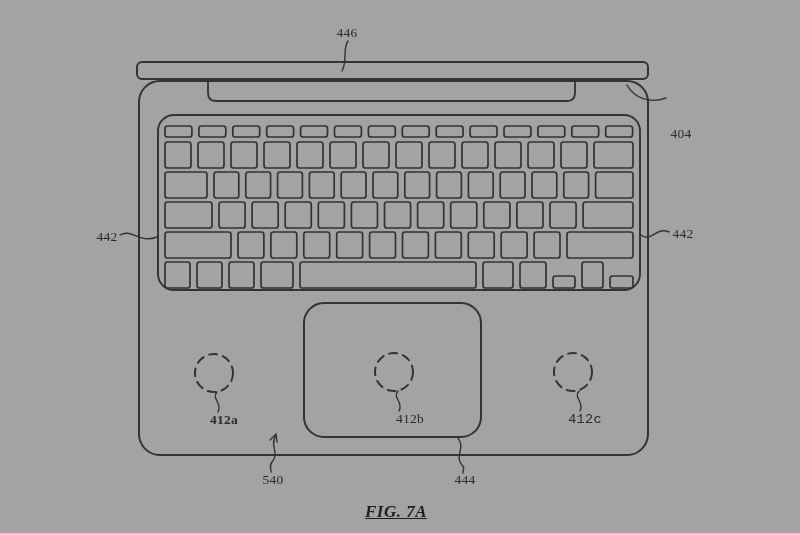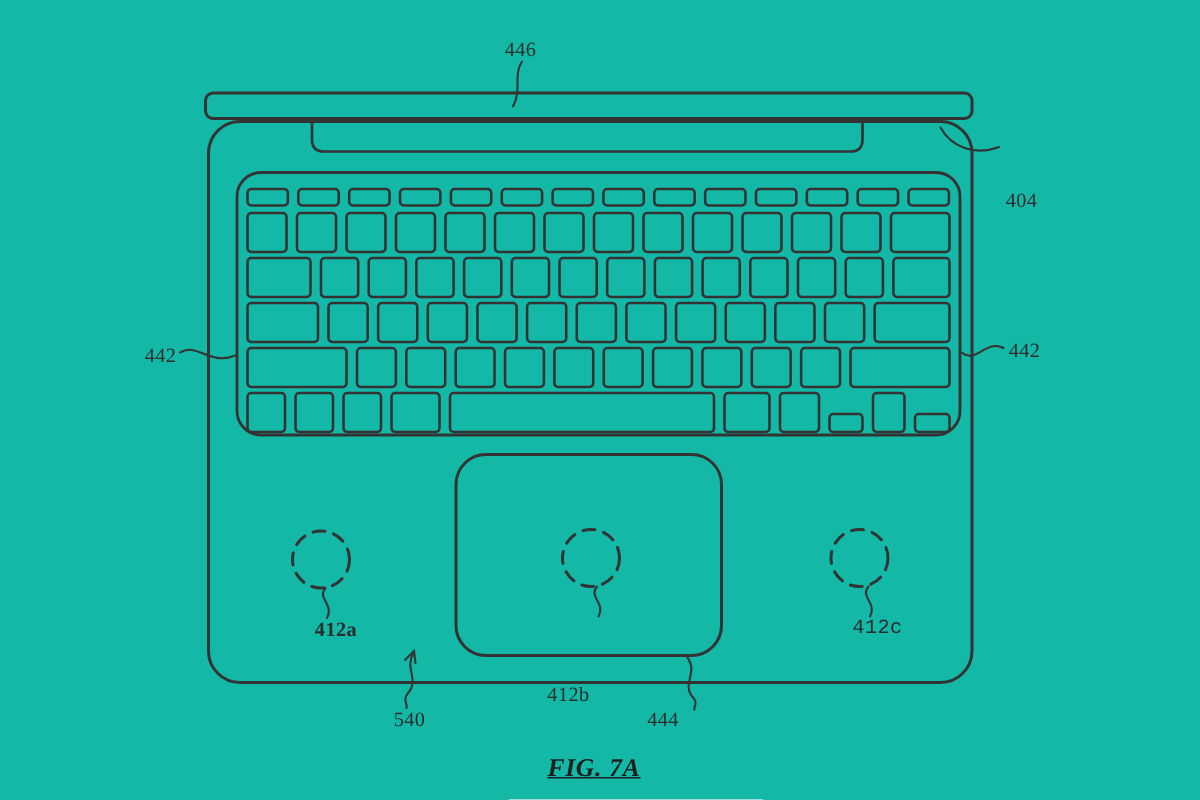--- a/index.html
+++ b/index.html
@@ -1,19 +1,19 @@
 <!DOCTYPE html>
 <html><head>
 <meta charset="utf-8">
 <style>
   html,body{margin:0;padding:0;background:#fff;}
   .page{
     position:relative;
     width:800px;height:533px;
-    background:#14b8a6;
+    background:#a3a3a3;
     overflow:hidden;
     font-family:"Liberation Serif","DejaVu Serif",serif;
   }
   svg{position:absolute;left:0;top:0;}
   .callout{
     position:absolute;
     transform:translateX(-50%);
     font-size:13.5px;
     color:#2b2b2b;
     letter-spacing:.3px;
@@ -146,19 +146,19 @@
         <path d="M458,438 C466,448 454,456 462,465 C466,469 462,471 463,473"></path>
       </g>
     </g>
   </svg>
 
   <span class="callout" style="left:347px;top:25px;">446</span>
   <span class="callout" style="left:681px;top:91px;margin-top:35px;">404</span>
   <span class="callout" style="left:107px;top:229px;">442</span>
   <span class="callout" style="left:683px;top:226px;">442</span>
   <span class="callout" style="left:224px;top:412px;font-weight:bold;">412a</span>
-  <span class="callout" style="left:379px;top:411px;margin-top:44px;">412b</span>
+  <span class="callout" style="left:410px;top:411px;">412b</span>
   <span class="callout" style="left:585px;top:412px;font-family:Liberation Mono, monospace;">412c</span>
   <span class="callout" style="left:273px;top:472px;">540</span>
-  <span class="callout" style="left:442px;top:472px;">444</span>
+  <span class="callout" style="left:465px;top:472px;">444</span>
 
   <span class="caption" style="left:396px;top:502px;text-decoration:underline;">FIG. 7A</span>
 </div>
 
 </body></html>

